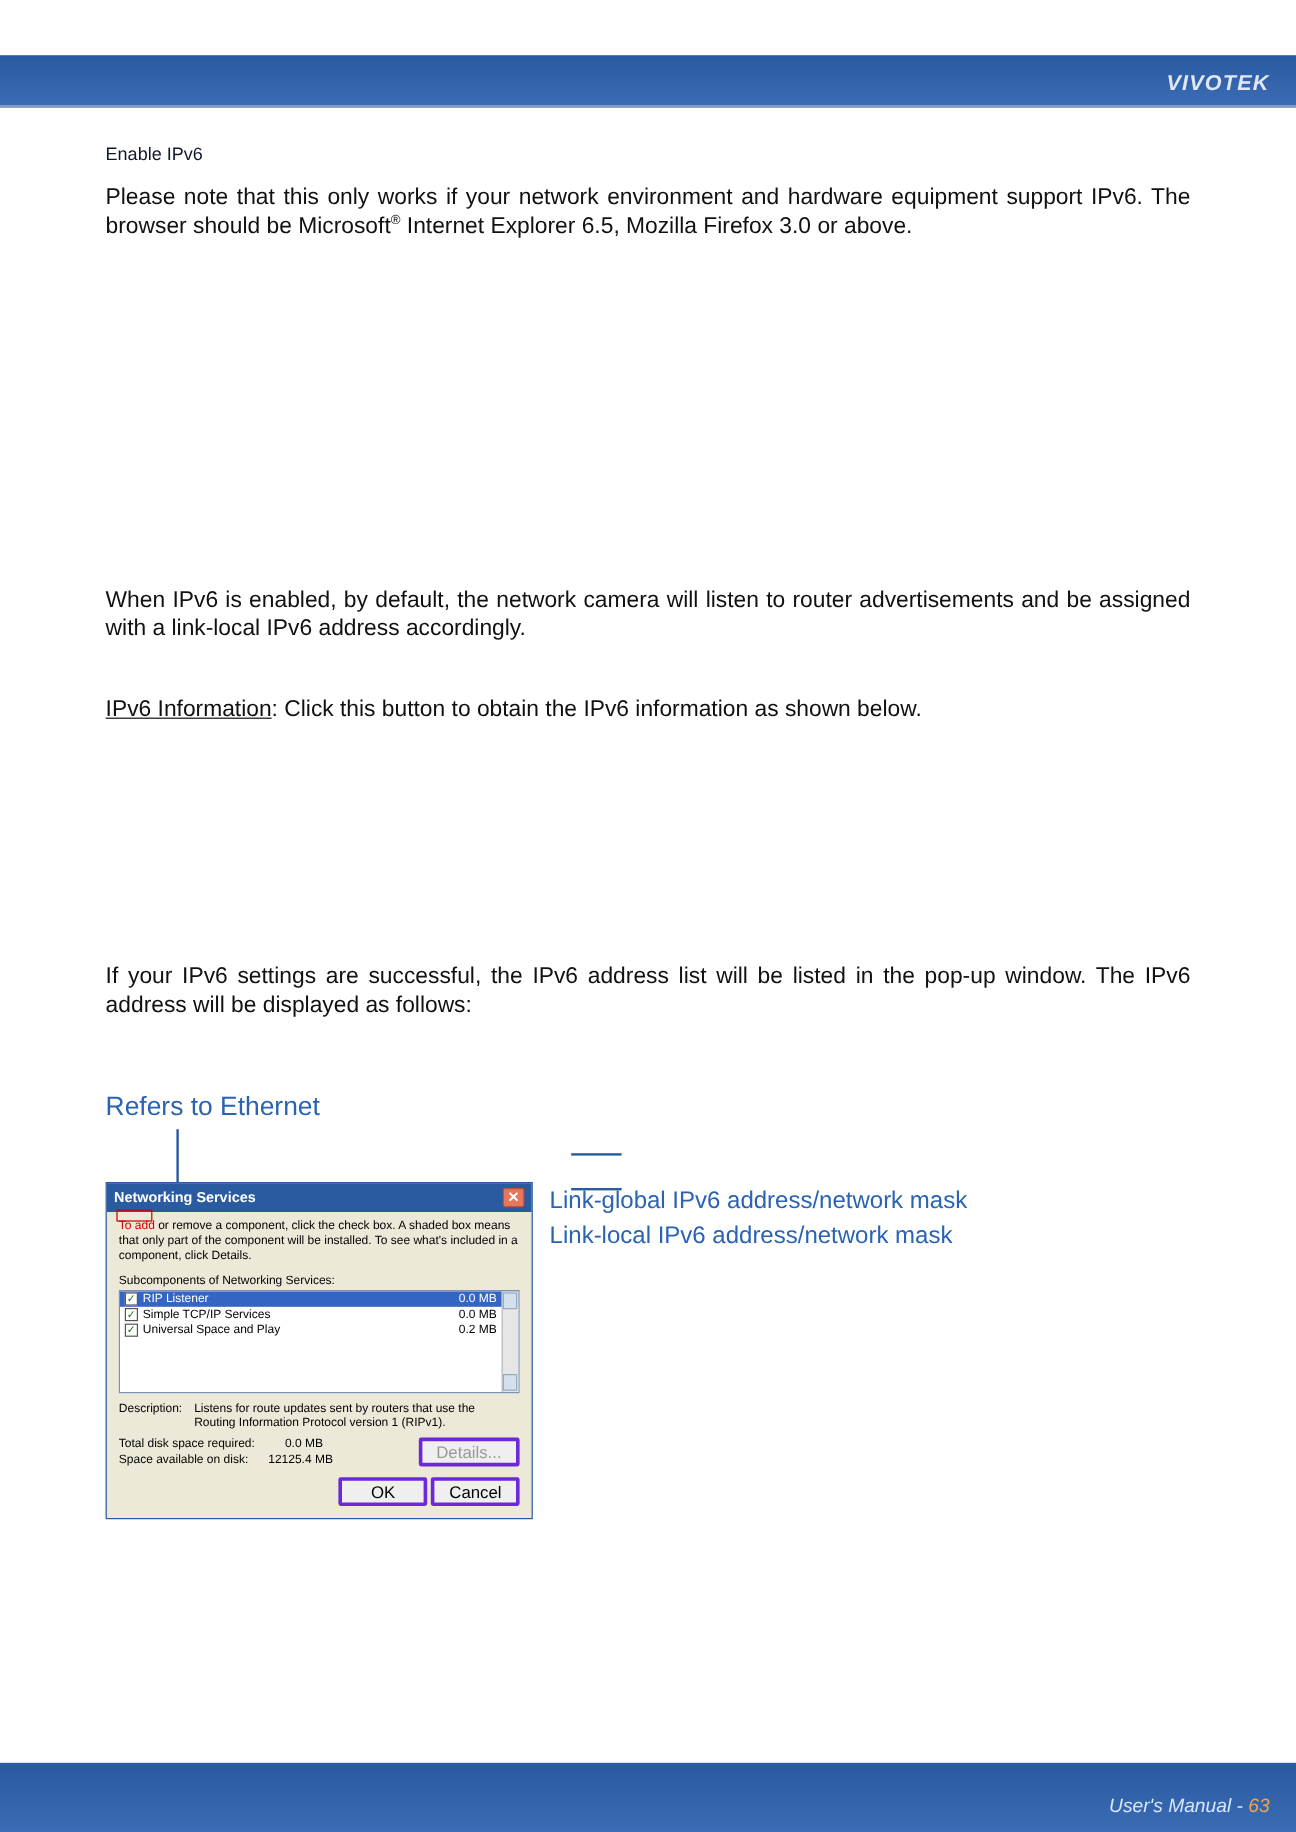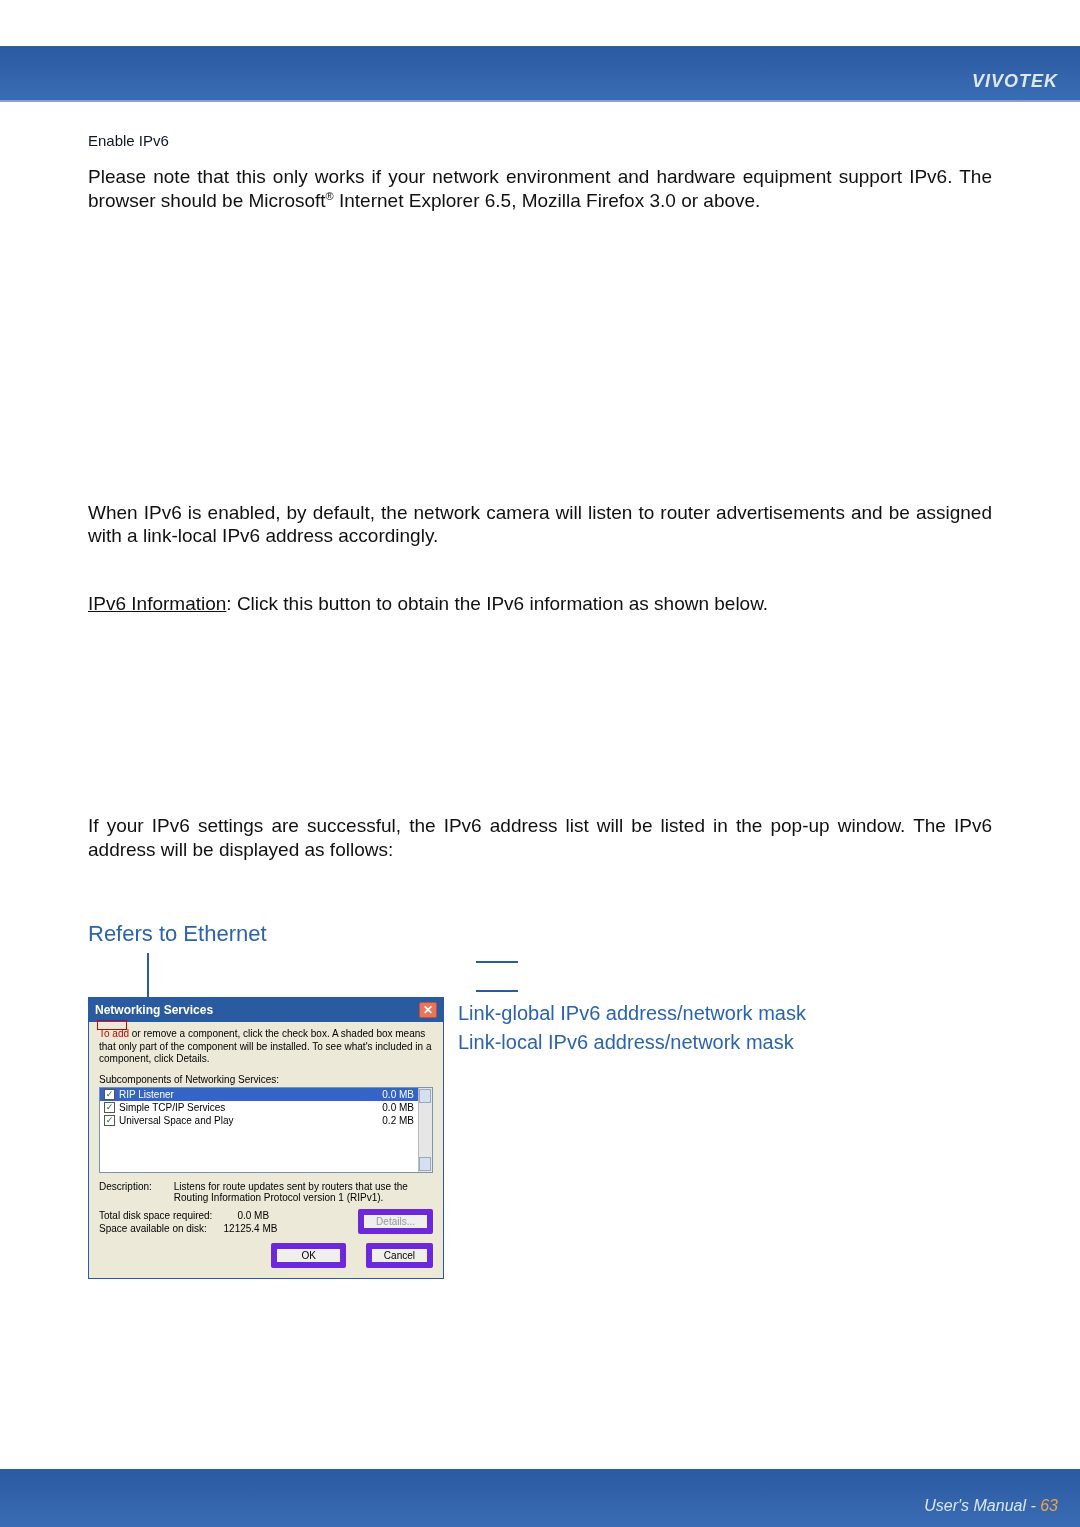--- a/index.html
+++ b/index.html
@@ -10,21 +10,21 @@
     background: #fff;
     position: relative;
   }
   .top-band {
     width: 100%;
     height: 46px;
     background: #fff;
   }
   .blue-band {
     width: 100%;
-    height: 54px;
+    height: 42px;
     background: linear-gradient(to bottom, #2a5aa0, #3a6cb5);
     position: relative;
   }
   .brand {
     position: absolute;
     right: 22px;
     bottom: 8px;
     color: #dfe7f5;
     font-style: italic;
     font-weight: bold;
@@ -140,31 +140,31 @@
     background: #e6e6e6; border-left: 1px solid #bbb;
   }
   .scroll-thumb {
     position: absolute; right: 1px; top: 1px; width: 12px; height: 14px;
     background: #d4dff0; border: 1px solid #9ab;
   }
   .scroll-thumb2 {
     position: absolute; right: 1px; bottom: 1px; width: 12px; height: 14px;
     background: #d4dff0; border: 1px solid #9ab;
   }
-  .desc-row { margin-top: 8px; font-size: 10px; display: flex; gap: 22px; }
+  .desc-row { margin-top: 8px; font-size: 10px; display: flex; gap: 10px; }
   .desc-label { white-space: nowrap; }
   .disk-row { display: flex; justify-content: space-between; align-items: center; margin-top: 6px; }
   .disk-text { font-size: 10px; line-height: 1.3; }
   .btn {
-    border: 6px solid #6d28d9; background: #efefef; font-size: 10px;
+    border: 3px solid #6d28d9; background: #efefef; font-size: 14px;
     padding: 1px 12px; border-radius: 2px;
   }
   .btn.disabled { color: #999; }
   .btn-row {
-    display: flex; justify-content: flex-end; gap: 20px; margin-top: 8px;
+    display: flex; justify-content: flex-end; gap: 3px; margin-top: 8px;
   }
   .btn.ok { padding: 1px 24px; }
   .annotations {
     margin-left: 14px;
     padding-top: 46px;
   }
   .anno {
     color: #2a63b3;
     font-size: 20px;
     line-height: 1.45;

